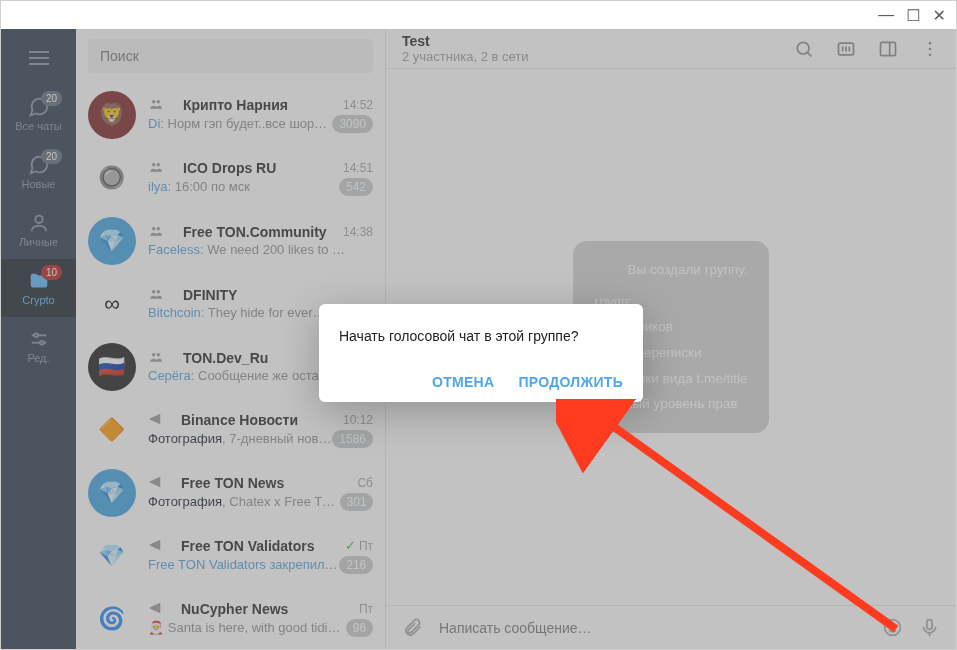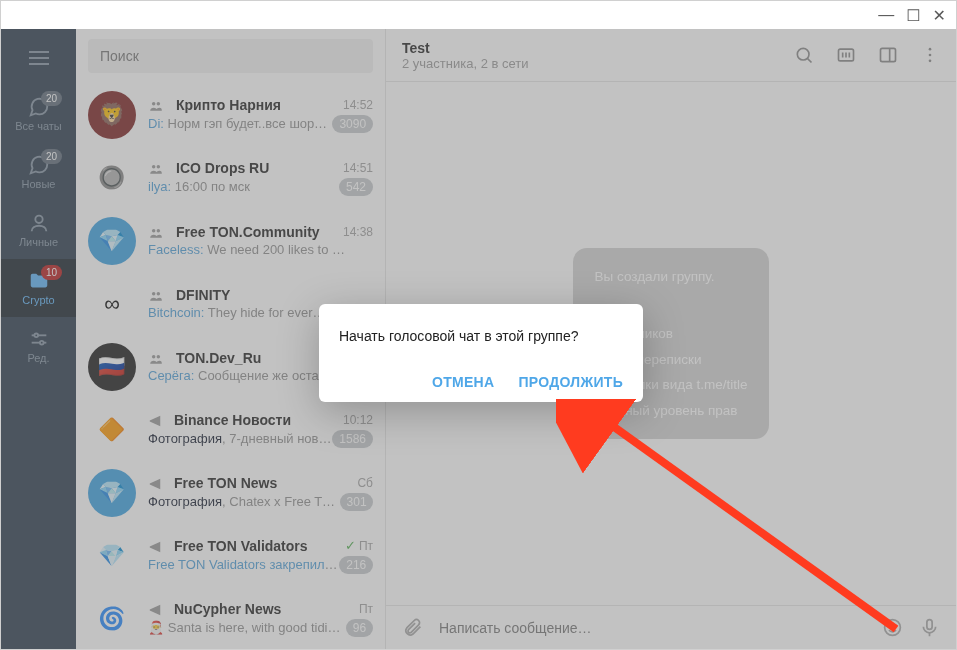--- a/index.html
+++ b/index.html
@@ -23,42 +23,42 @@
 
 
 .chatlist { width: 310px; background:#fff; border-right:1px solid #e6e6e6; display:flex; flex-direction:column; }
 .searchwrap { padding:10px 12px; }
 .search { width:100%; height:34px; border:none; background:#f1f1f1; border-radius:4px; padding:0 12px; font-size:14px; color:#999; }
 .chats { flex:1; overflow:hidden; }
 .chat { display:flex; align-items:center; padding:8px 12px; height:63px; cursor:pointer; }
 .avatar { width:48px; height:48px; border-radius:50%; flex-shrink:0; display:flex; align-items:center; justify-content:center; font-size:22px;}
 .chatbody { flex:1; margin-left:12px; min-width:0; }
 .row1 { display:flex; align-items:center; justify-content:space-between; }
-.title { font-size:14px; font-weight:600; color:#222; display:flex; align-items:flex-end; gap:12px; }
+.title { font-size:14px; font-weight:600; color:#222; display:flex; align-items:flex-start; gap:19px; }
 .title .pre { color:#979797; font-size:14px; }
 .time { font-size:12px; color:#a0a0a0; }
 .row2 { display:flex; align-items:center; justify-content:space-between; margin-top:2px; }
 .msg { font-size:13px; color:#8d8d8d; white-space:nowrap; overflow:hidden; text-overflow:ellipsis; max-width:200px; }
 .msg .sender { color:#4e9fd8; }
 .msg .media { color:#0f172a; }
 .badge { background:#c5c9cc; color:#fff; border-radius:10px; padding:0 7px; font-size:12px; line-height:18px; min-width:26px; text-align:center; }
 .check { color:#4fae4e; font-size:13px; margin-right:3px;}
 
 
 .main { flex:1; background:#fff; display:flex; flex-direction:column; }
-.header { height:53px; border-bottom:1px solid #e6e6e6; display:flex; align-items:center; padding:0 16px; }
+.header { height:40px; border-bottom:1px solid #e6e6e6; display:flex; align-items:center; padding:0 16px; }
 .hinfo { flex:1; }
 .htitle { font-size:14px; font-weight:600; color:#222; }
 .hsub { font-size:13px; color:#999; }
 .hicons { display:flex; gap:22px; color:#888; font-size:18px; }
 .hicons span { cursor:pointer; }
 
 .chatarea { flex:1; display:flex; align-items:center; justify-content:center; position:relative; }
 .bubble { background:rgba(0,0,0,0.18); color:#fff; border-radius:14px; padding:16px 22px; font-size:13.5px; line-height:1.9; }
-.bubble .top { text-align:left; margin-bottom:6px; }
+.bubble .top { text-align:right; margin-bottom:6px; }
 .bubble ul { list-style:none; }
 .bubble li::before { content:"• "; }
 
 .composer { height:44px; border-top:1px solid #e6e6e6; display:flex; align-items:center; padding:0 16px; gap:16px; color:#a6a6a6; }
 .composer input { flex:1; border:none; font-size:14px; color:#999; outline:none; }
 .composer .cicon { font-size:20px; cursor:pointer; }
 
 
 .dim { position:absolute; inset:0; background:rgba(120,120,120,0.45); z-index:5; }
 

